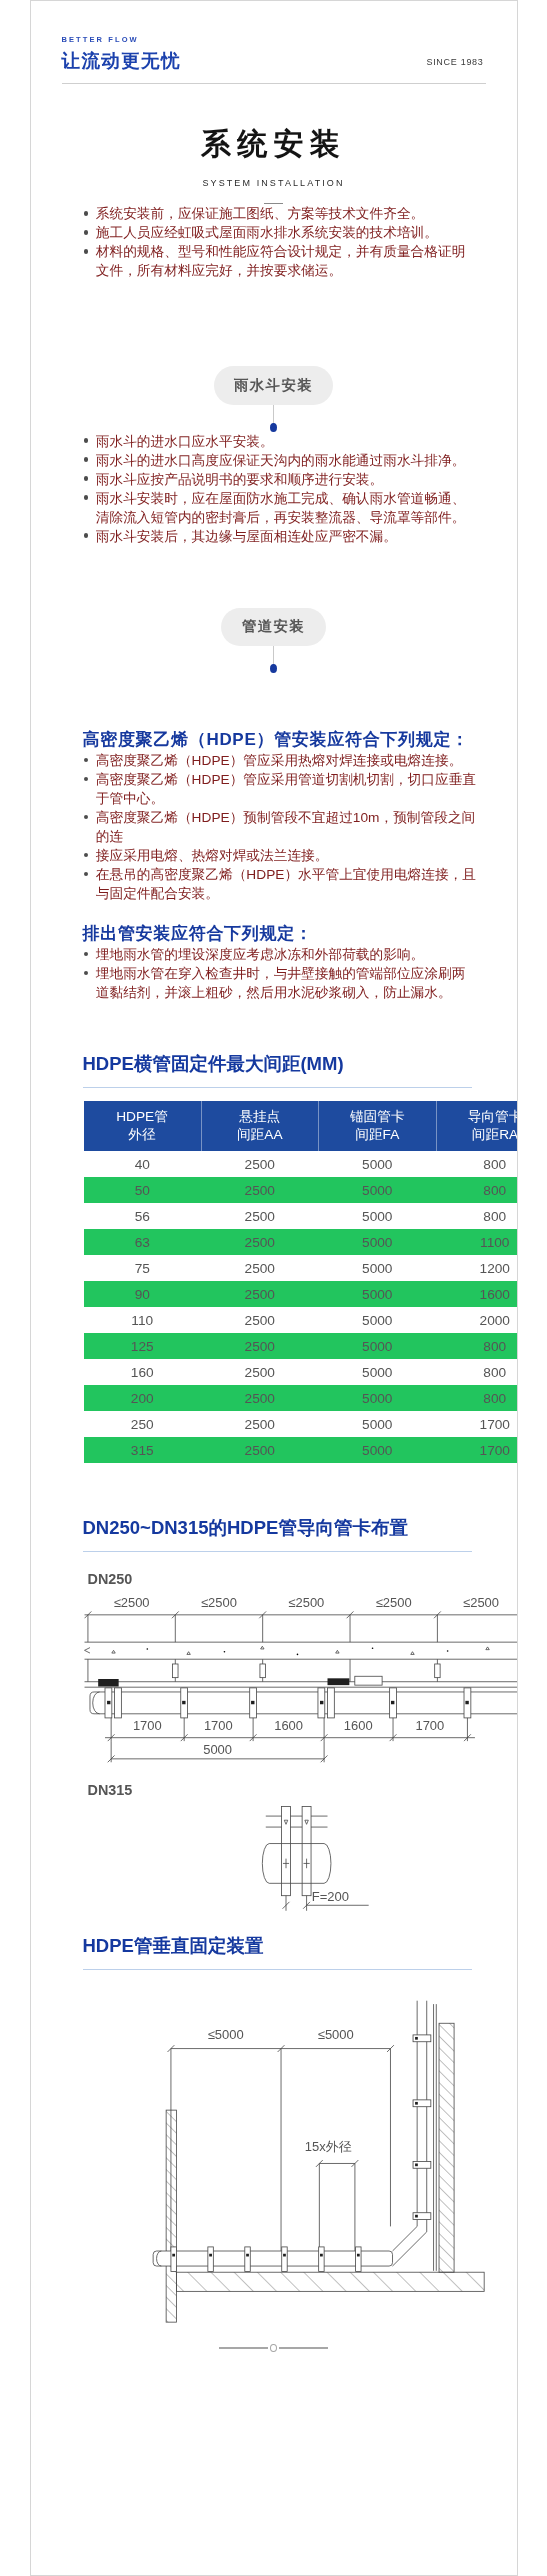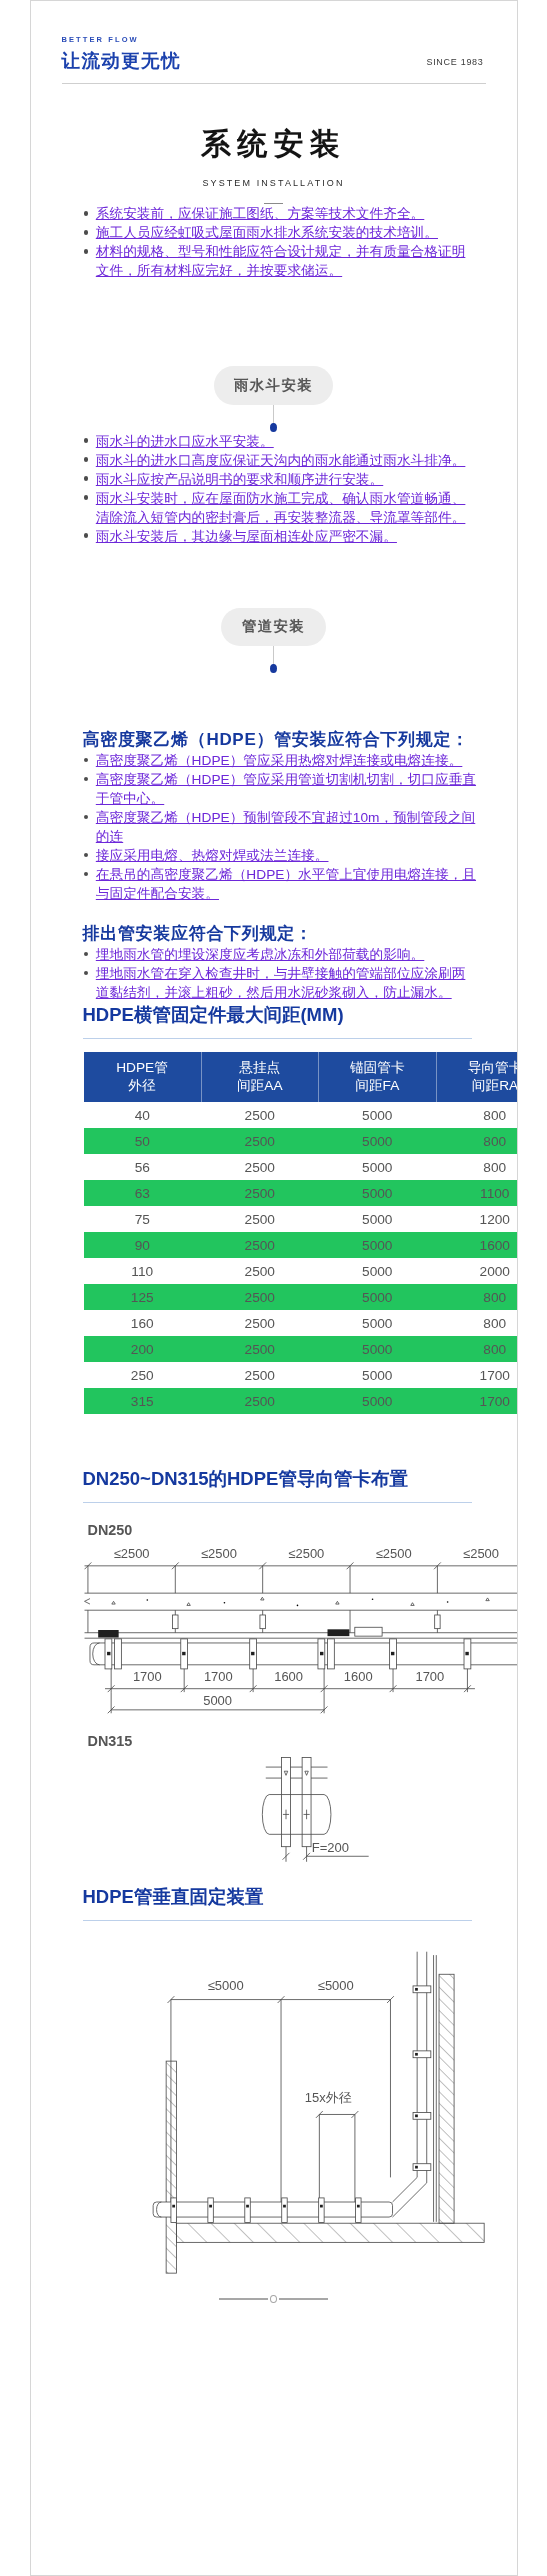--- a/index.html
+++ b/index.html
@@ -26,36 +26,36 @@
   .title-sub{font-size:9px;letter-spacing:2.1px;color:#2a2a2a;margin-top:13.7px;}
   .title-dash{width:19px;border-top:1.4px solid #8a8a8a;margin:15px auto 0 auto;}
   
   .badge-block{text-align:center;}
   .badge-pill{display:inline-block;background:#ededed;color:#565656;font-size:14.4px;font-weight:bold;
     letter-spacing:1.4px;padding:9.6px 20.5px;border-radius:22px;}
   .badge-connector{width:0.7px;height:18px;background:#c9c9c9;margin:0 auto;}
   .badge-dot{width:6.8px;height:9px;border-radius:50%;background:#16399e;margin:0 auto;}
   
   ul.bullets{list-style:none;margin:0;padding:0 40px 0 53px;}
-  ul.bullets li{position:relative;padding-left:12.3px;font-size:13.7px;line-height:19px;color:#6d28d9;text-decoration:underline;}
+  ul.bullets li{position:relative;padding-left:12.3px;font-size:13.7px;line-height:19px;color:#7f1d1d;}
   ul.bullets li::before{content:'';position:absolute;left:0;top:6.8px;width:4.8px;height:4.8px;border-radius:50%;background:#4c4c4c;}
   .mt-list1{margin-top:47px;}
   .b2{margin-top:86px;}
   .mt-list2{margin-top:60px;}
   .b3{margin-top:62px;}
   
   .sub-heading{margin:16px 41px 0 52px;font-size:17px;font-weight:bold;color:#16399e;letter-spacing:0.7px;}
   .h-sub1{margin-top:55px;}
   .mt-list3{margin-top:12.3px;}
   .h-sub2{margin-top:19px;}
   .mt-list4{margin-top:9.6px;}
   
   .section-title{margin:0 45px 0 52px;font-size:18.5px;font-weight:bold;color:#15399f;
     padding-bottom:11px;border-bottom:1.4px solid #bcd0ea;}
-  .st1{}
+  .st1{margin-top:49px;}
   .st2{margin-top:52px;}
   .st3{margin-top:13.7px;}
   
   table.spacing{border-collapse:collapse;margin:13.7px 24px 0 53px;width:470px;table-layout:fixed;}
   table.spacing th{background:#1e4b9f;color:#ffffff;font-size:13.7px;font-weight:normal;
     line-height:18px;padding:6.8px 0;border-right:0.7px solid rgba(255,255,255,0.4);}
   table.spacing th:last-child{border-right:none;}
   table.spacing td{height:26px;text-align:center;font-size:13.7px;color:#555;padding:0;}
   table.spacing tr.alt td{background:#22c55e;}
   

